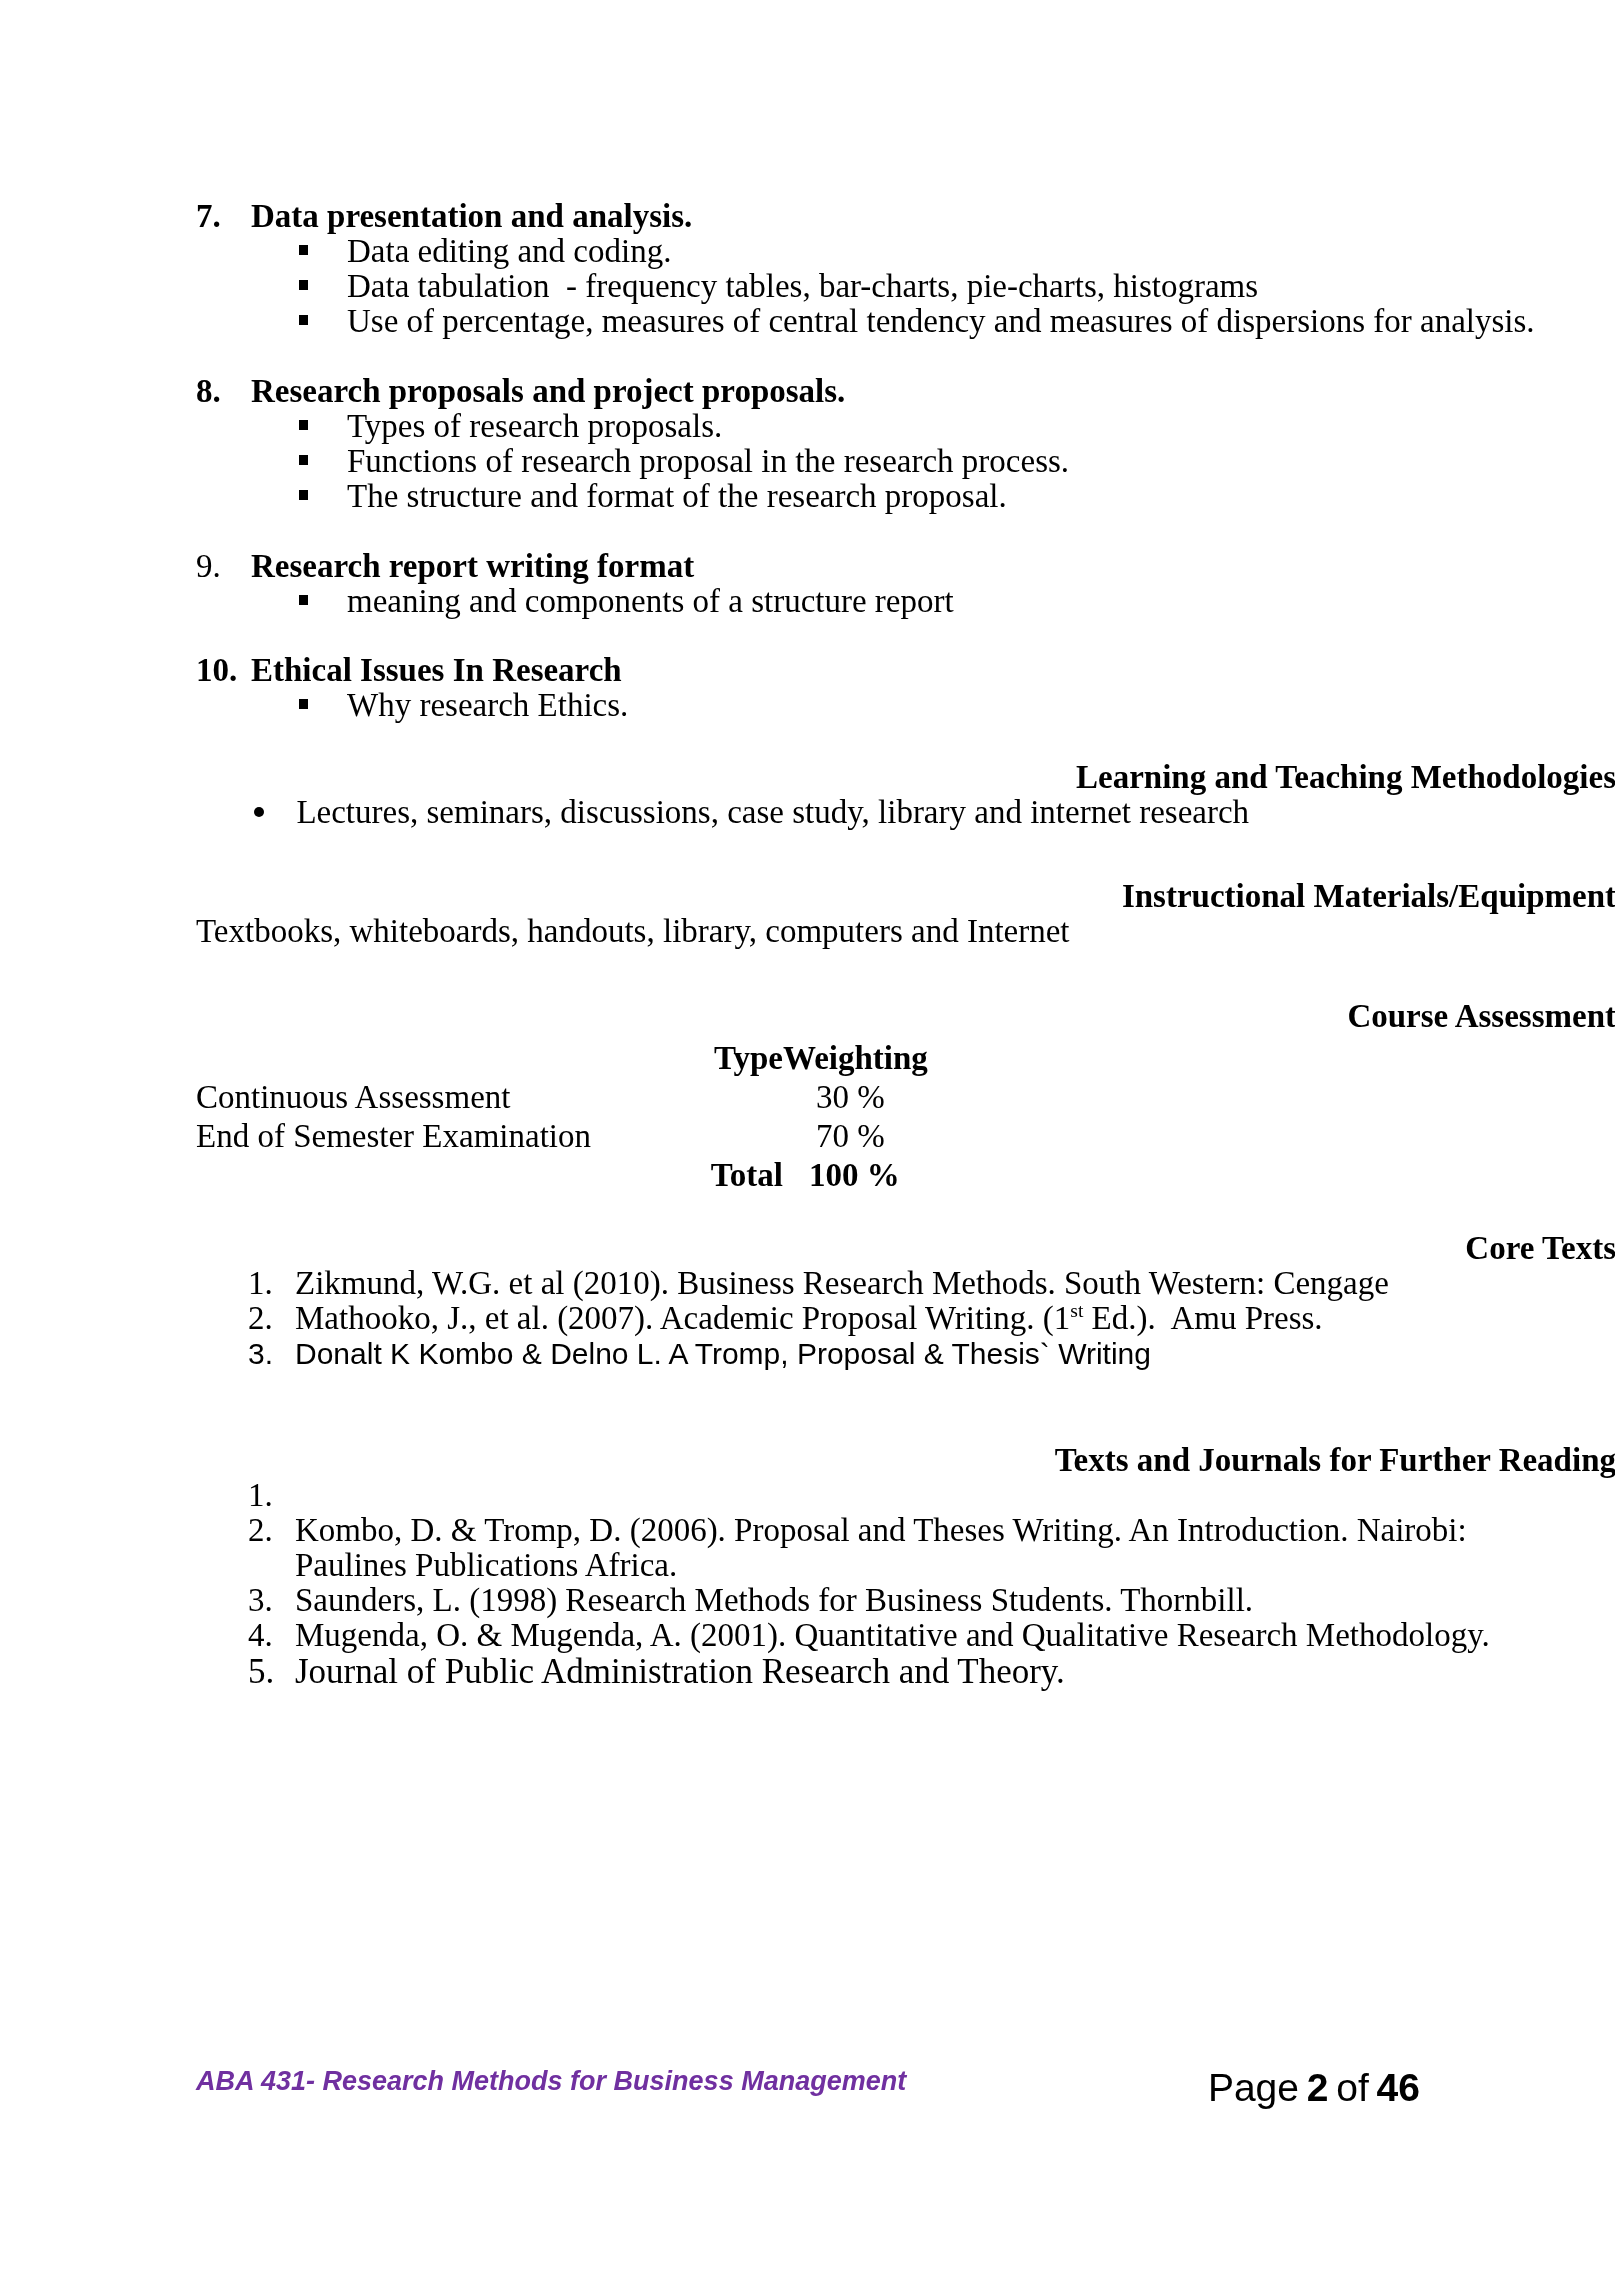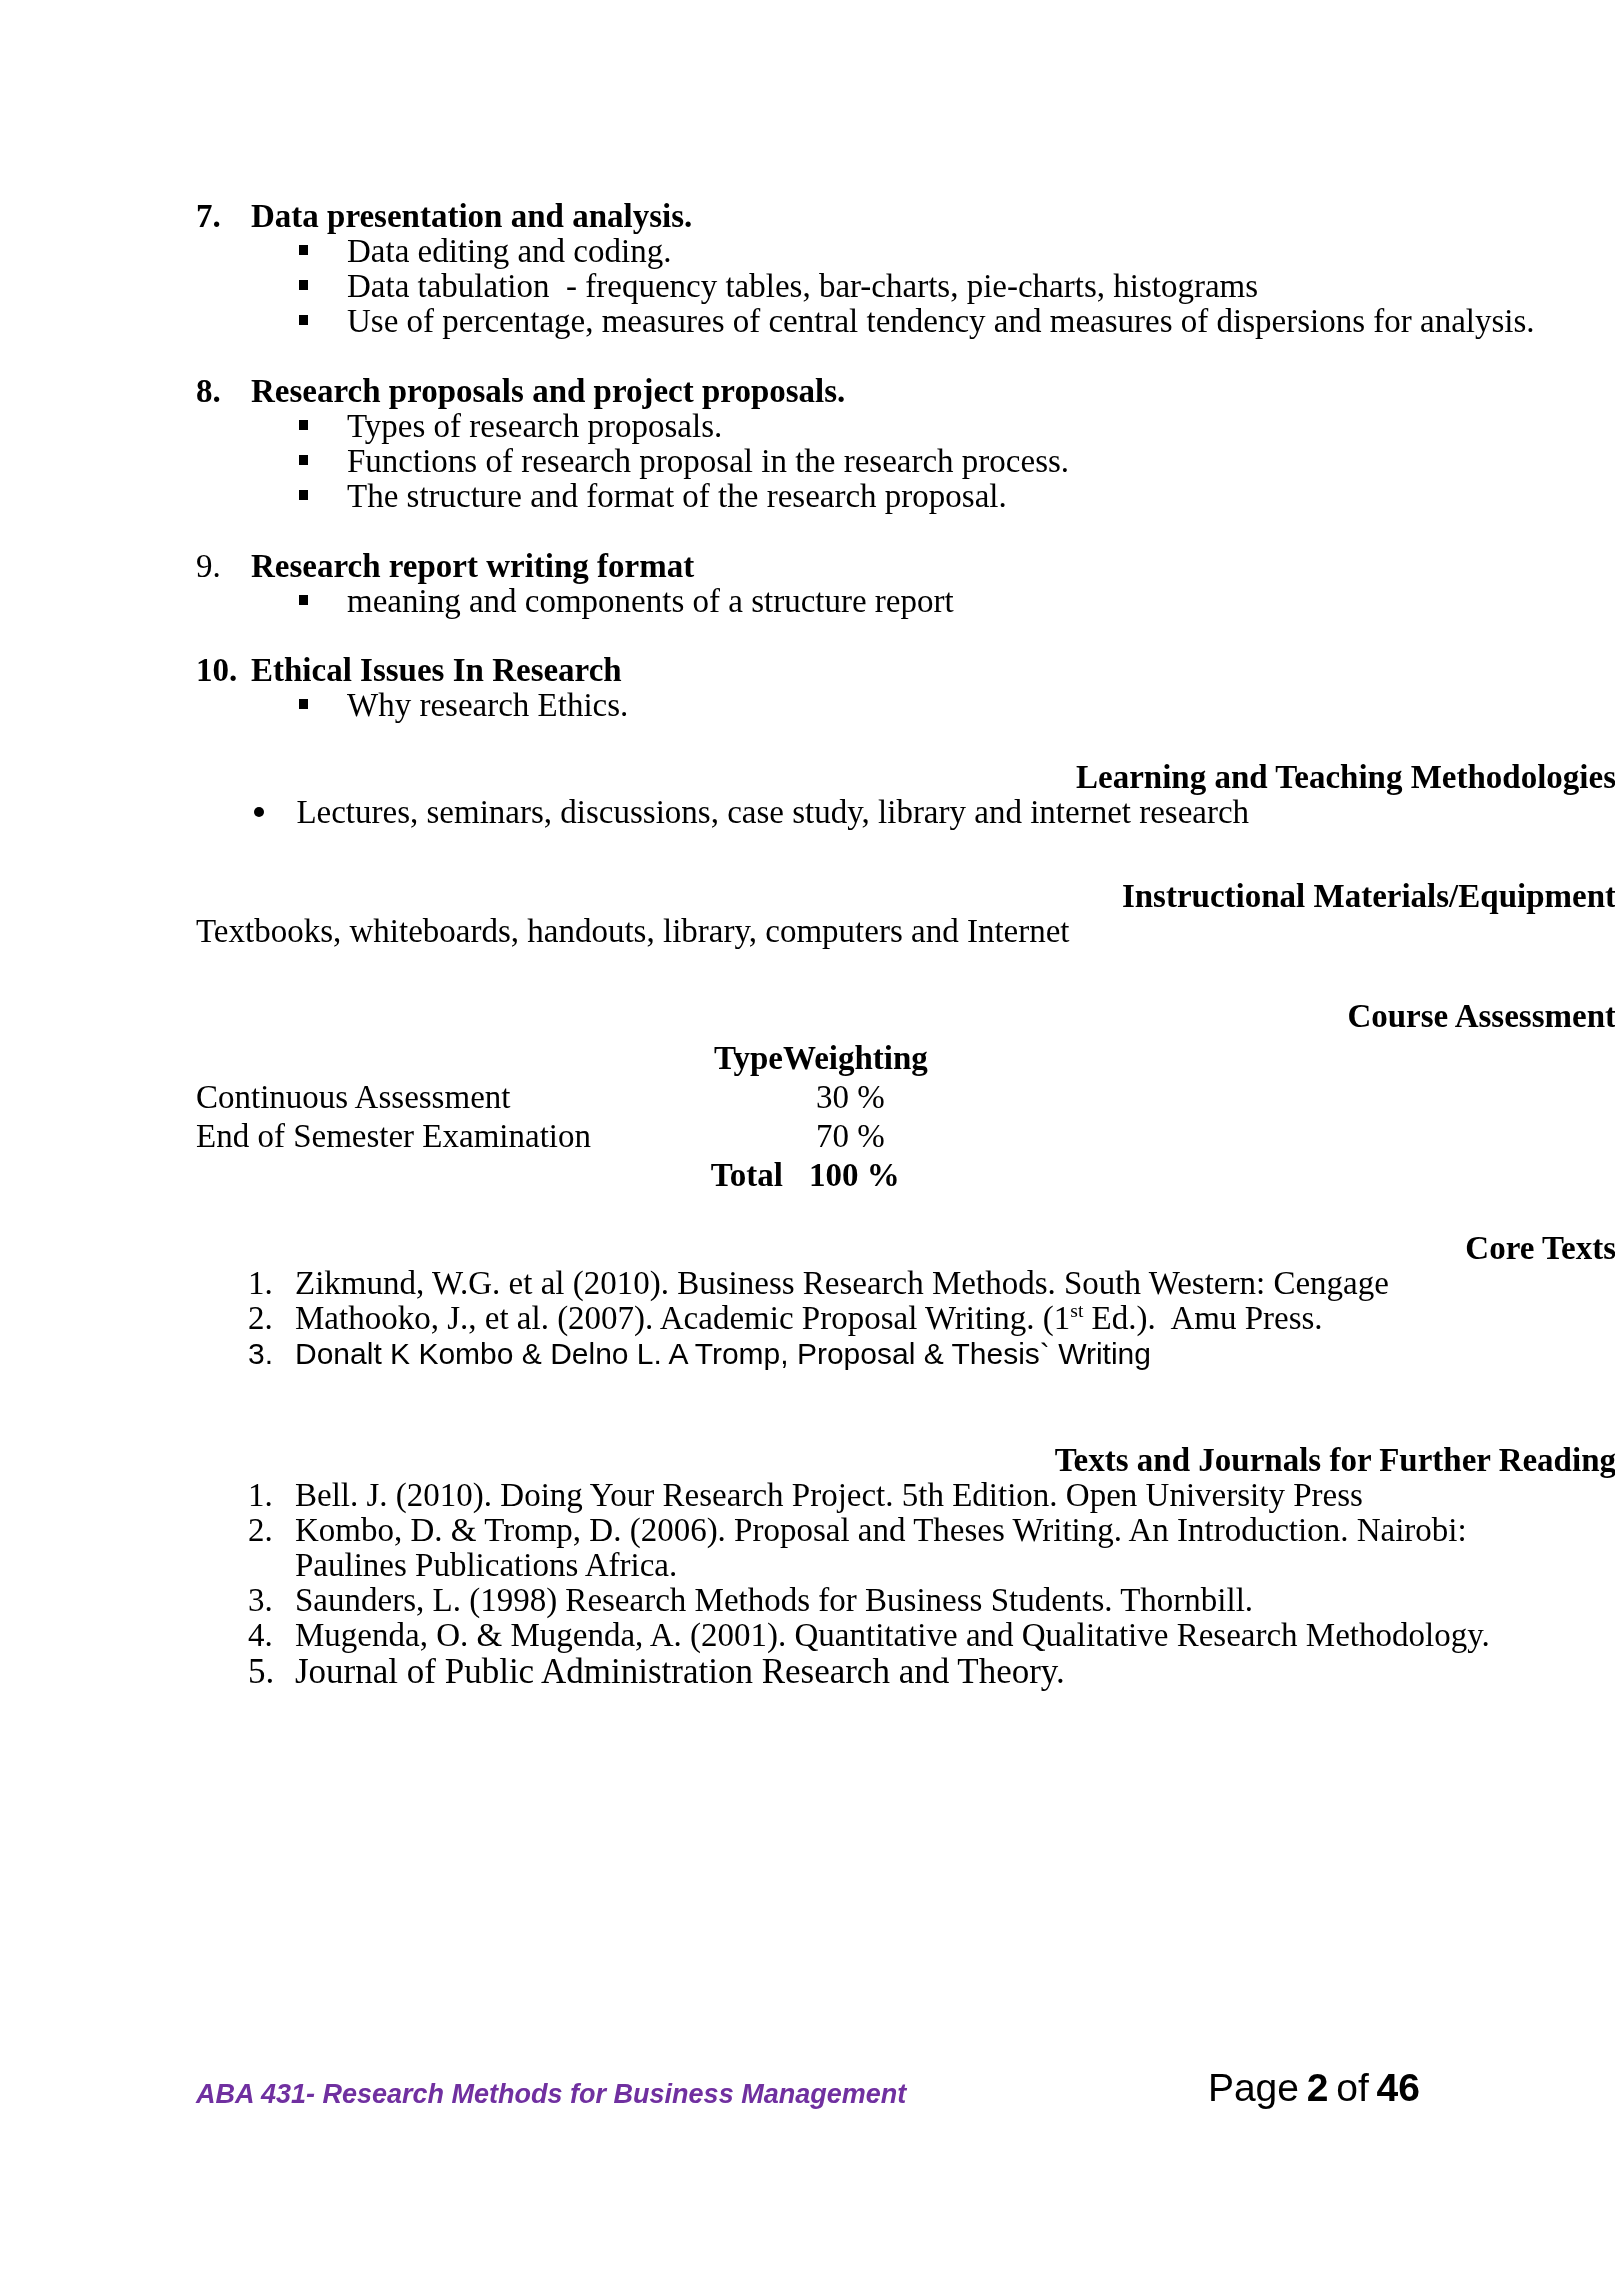--- a/index.html
+++ b/index.html
@@ -52,21 +52,21 @@
   .sup { font-size:19.6px; vertical-align:super; line-height:0; }
 
   .ref-wrap { flex:none; width:1139px; }
   .jline { text-align:justify; text-align-last:justify; white-space:nowrap; }
 
   .big-ref { font-size:35px; line-height:37px; }
 
   
   .footer {
     position:absolute; left:196px; right:196px; top:2066px;
-    display:flex; justify-content:space-between; align-items:flex-end;
+    display:flex; justify-content:space-between; align-items:flex-start;
     font-family:"Liberation Sans", sans-serif;
   }
   .footer .course {
     font-size:27px; font-style:italic; font-weight:bold;
   }
   .footer .pagenum {
     display:flex; gap:7.8px; align-items:baseline;
     font-size:39px; color:#000;
   }
   .footer .pagenum .b { font-weight:bold; }
@@ -197,21 +197,20 @@
       <span class="n">3.</span>
       <span class="txt">Donalt K Kombo &amp; Delno L. A Tromp, Proposal &amp; Thesis` Writing</span>
     </div>
   </div>
 
   
   <div class="grp">
     <div class="line flush bold mt110">Texts and Journals for Further Reading</div>
     <div class="line ref-row">
       <span class="n">1.</span>
-      <span class="txt">Bell. J. (2010). Doing Your Research Project. 5th Edition. Open University Press</span>
     </div>
     <div class="line ref-row">
       <span class="n">2.</span>
       <span class="ref-wrap">
         <span class="jline" style="display:block;">Kombo, D. &amp; Tromp, D. (2006). Proposal and Theses Writing. An Introduction. Nairobi:</span>
         <span style="display:block;">Paulines Publications Africa.</span>
       </span>
     </div>
     <div class="line ref-row">
 

